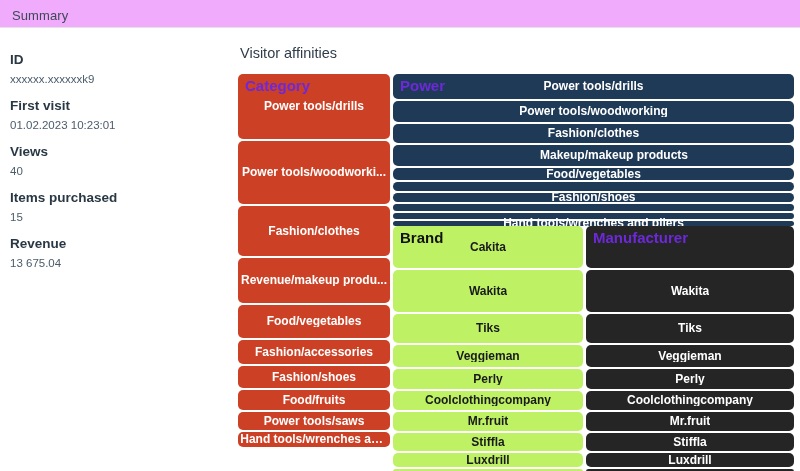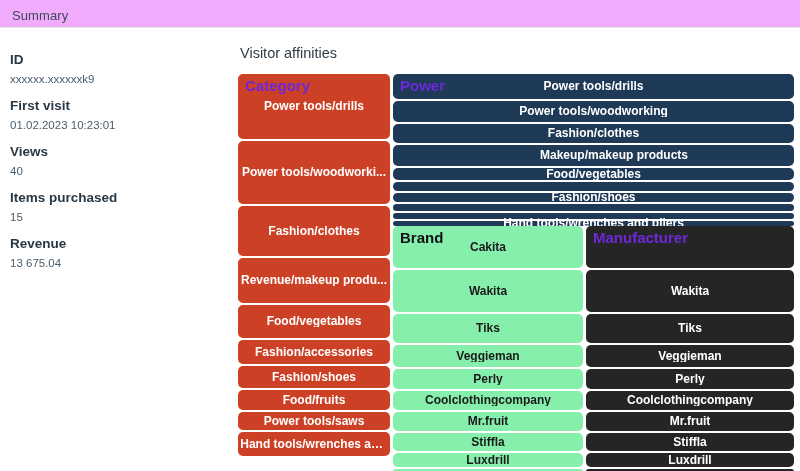--- a/index.html
+++ b/index.html
@@ -107,21 +107,21 @@
     text-overflow: ellipsis;
     max-width: 97%;
     line-height: 11px;
   }
   .cat .bar { background: #cc4125; }
   .cat .bar-label { color: #ffffff; }
 
   .typ .bar { background: #1f3a57; }
   .typ .bar-label { color: #ffffff; }
 
-  .brd .bar { background: #86efac; }
+  .brd .bar { background: #bef264; }
   .brd .bar-label { color: #1a1a1a; }
 
   .mfr .bar { background: #252525; }
   .mfr .bar-label { color: #ffffff; }
 
   .col-header {
     position: absolute;
     left: 7px;
     top: 3px;
     font-size: 15px;
@@ -193,21 +193,21 @@
             </div>
             <div class="bar" style="height: 22px;">
               <div class="bar-label">Fashion/shoes</div>
             </div>
             <div class="bar" style="height: 20px;">
               <div class="bar-label">Food/fruits</div>
             </div>
             <div class="bar" style="height: 18px;">
               <div class="bar-label">Power tools/saws</div>
             </div>
-            <div class="bar" style="height: 24px;">
+            <div class="bar" style="height: 15px;">
               <div class="bar-label">Hand tools/wrenches an...</div>
             </div>
           </div>
       </div>
       <div class="col col-type typ">
         <div class="col-header light">Power</div>
         <div id="bars-type">
             <div class="bar" style="height: 25px;">
               <div class="bar-label">Power tools/drills</div>
             </div>

